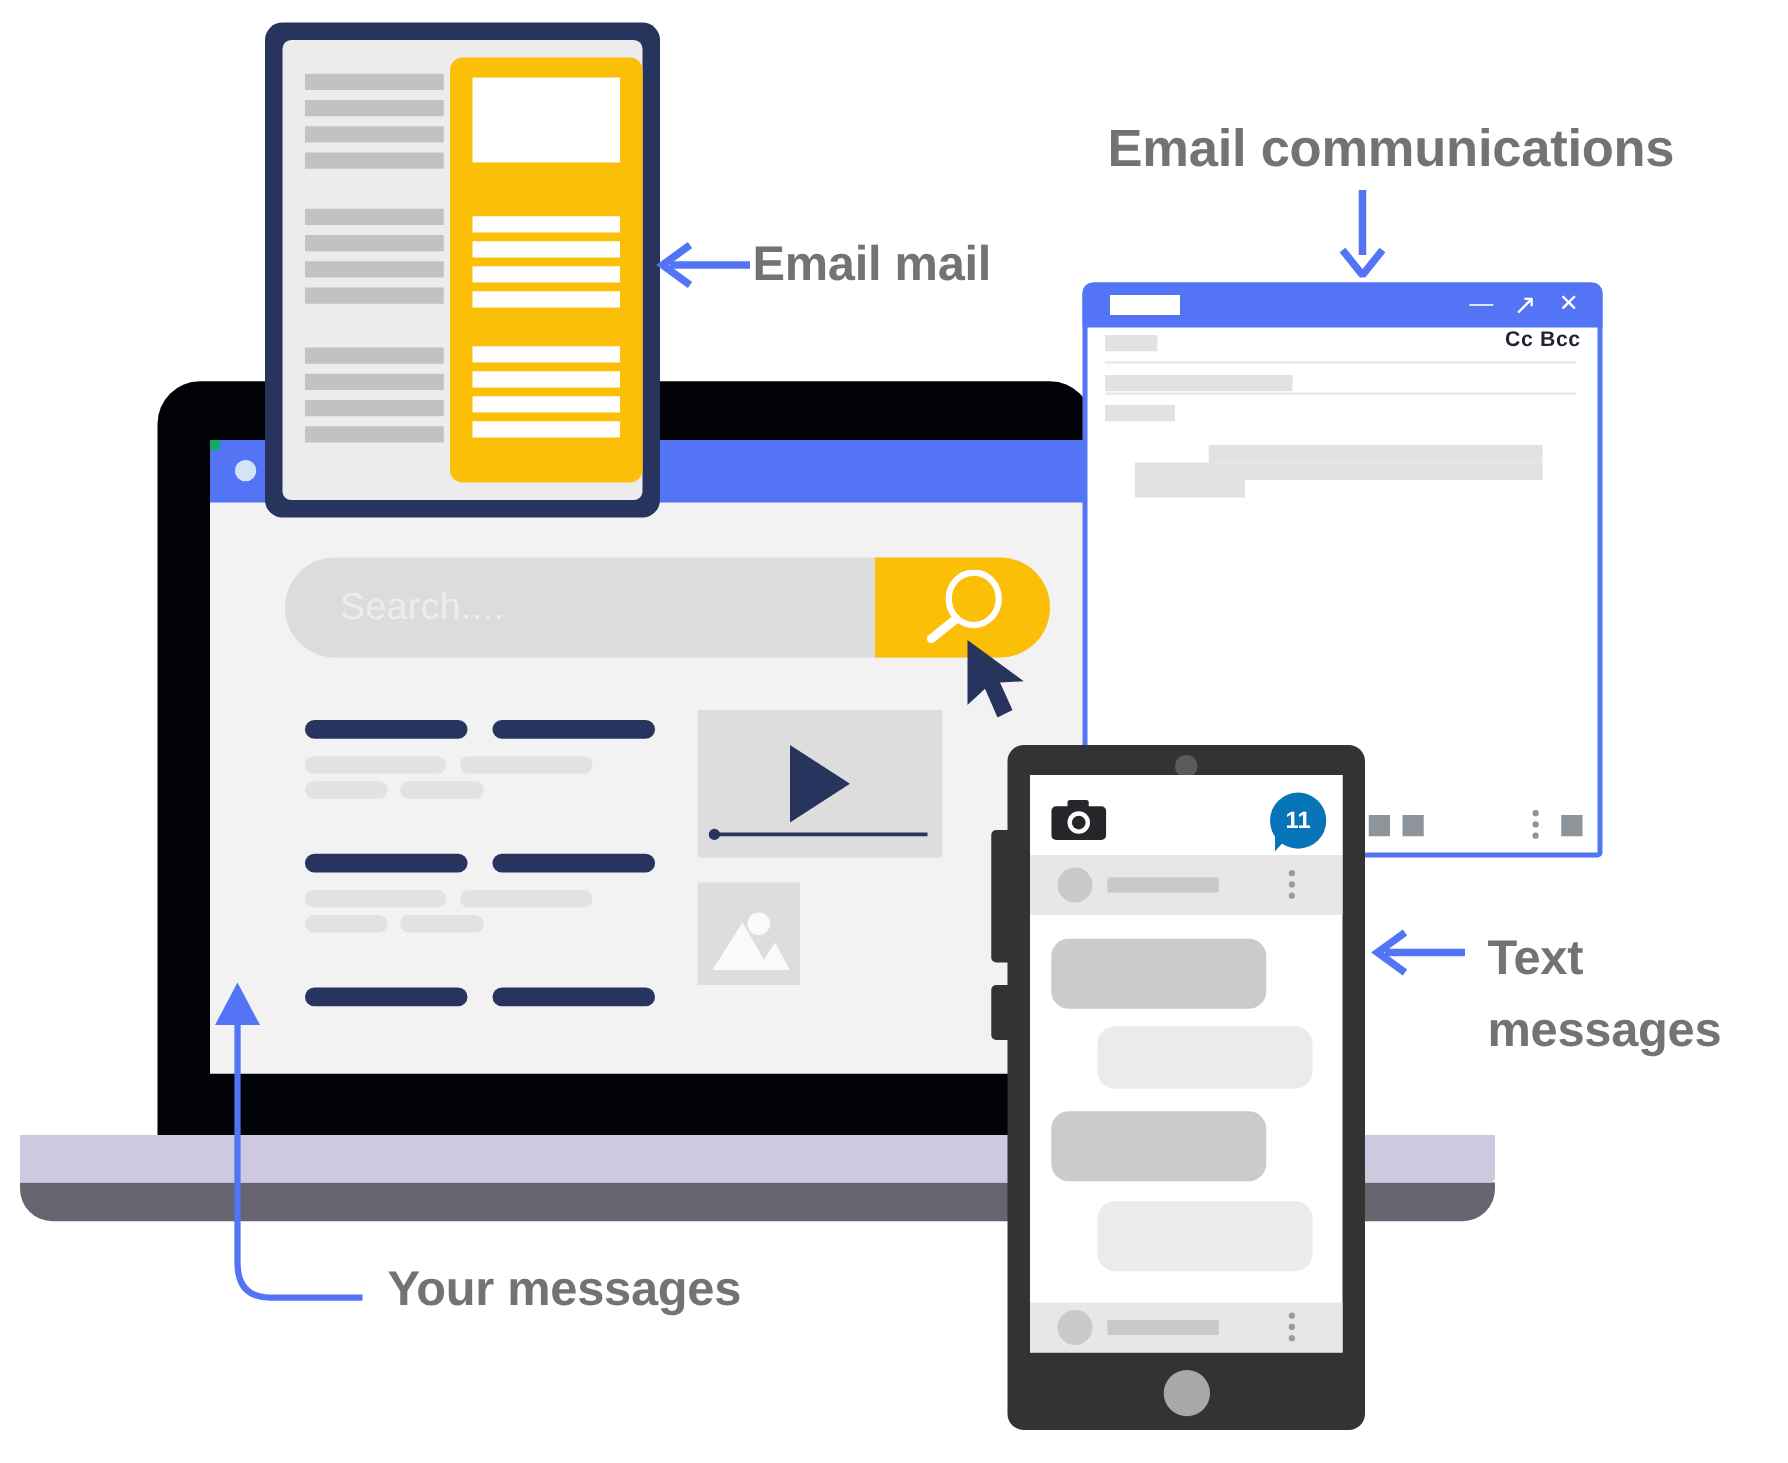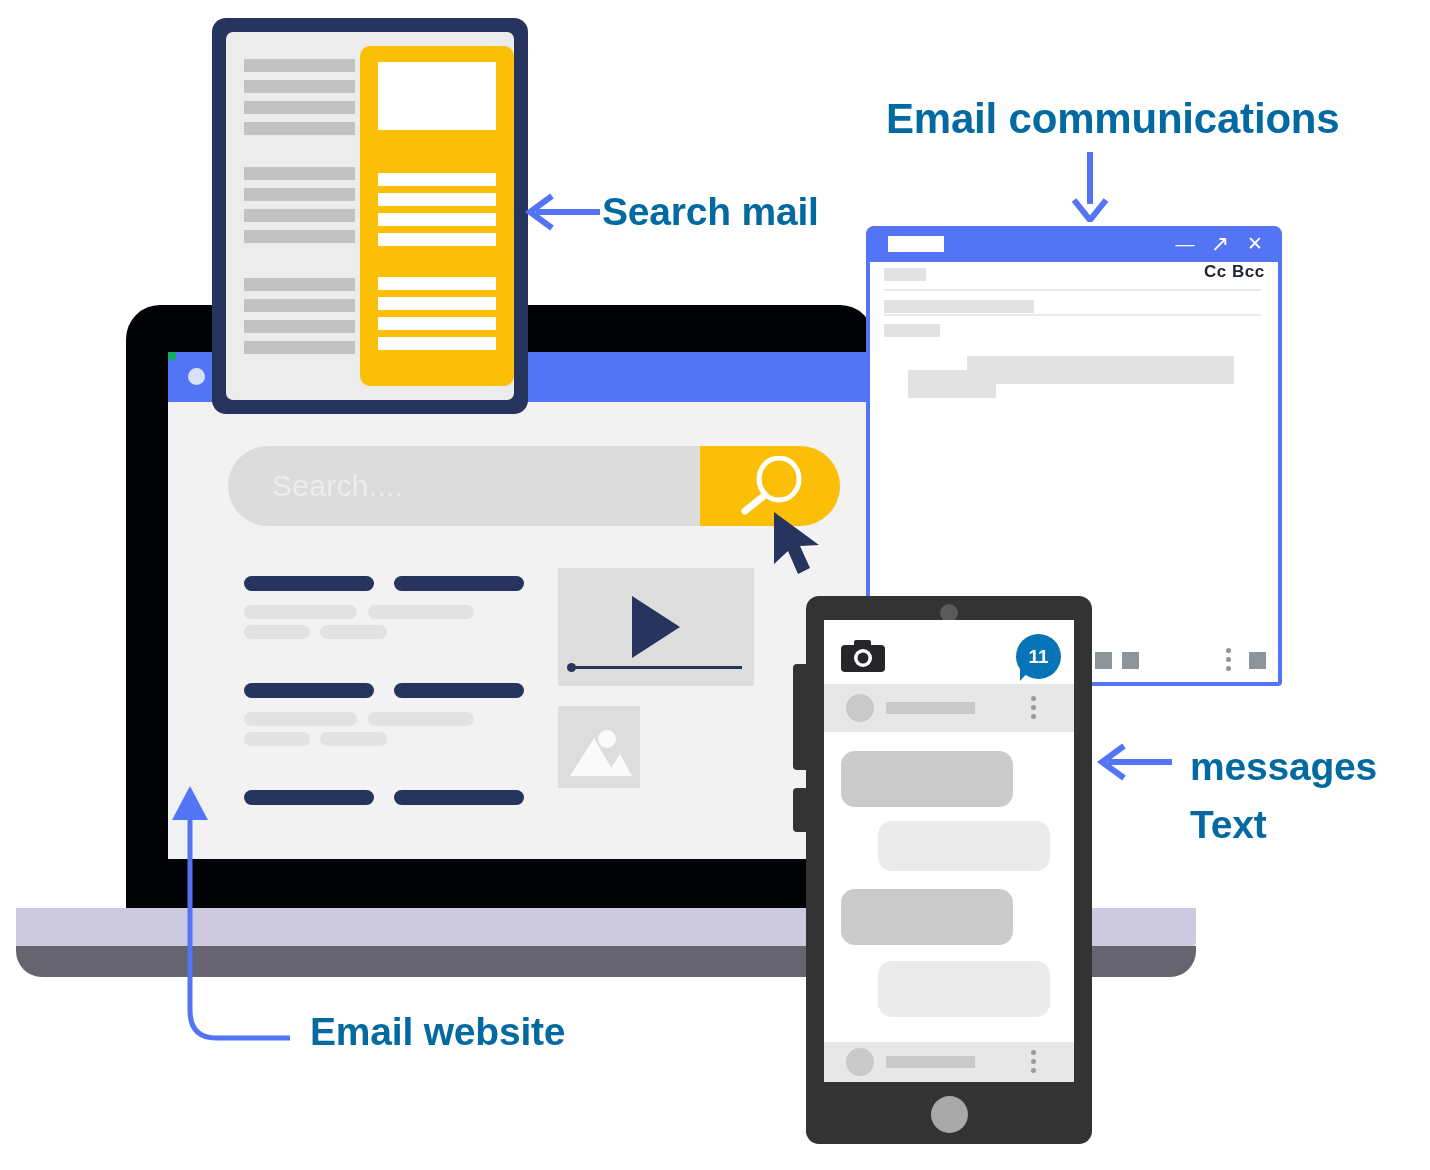--- a/index.html
+++ b/index.html
@@ -96,21 +96,21 @@
   .contact-row{position:absolute;left:824px;width:250px;height:48px;background:#e7e7e7;}
   .c-av{position:absolute;left:22px;top:10px;width:28px;height:28px;border-radius:50%;
       background:#c9c9c9;}
   .c-nm{position:absolute;left:62px;top:18px;width:89px;height:12px;background:#c9c9c9;}
   .c-dots{position:absolute;left:207px;top:12px;width:5px;height:24px;}
   .c-dots i{display:block;width:5px;height:5px;border-radius:50%;background:#9b9b9b;
       margin-bottom:4px;}
   .bub{position:absolute;border-radius:14px;}
 
   
-  .anno{position:absolute;color:#0369a1;font-weight:bold;letter-spacing:-.2px;}
+  .anno{position:absolute;color:#737373;font-weight:bold;letter-spacing:-.2px;}
   #lbl-email{left:886px;top:95px;font-size:42px;}
   #lbl-direct{left:602px;top:190px;font-size:39px;}
   #lbl-text{left:1190px;top:738px;font-size:39px;line-height:58px;}
   #lbl-web{left:310px;top:1010px;font-size:39px;}
 </style>
 </head>
 <body>
 
 <div class="stage">
 
@@ -283,34 +283,34 @@
   </div>
 
   <div class="abs" id="phone-home"></div>
 
   <div class="anno" id="lbl-email">Email communications</div>
   <svg class="abs" style="left:1060px;top:152px;width:60px;height:70px;">
     <line x1="30" y1="0" x2="30" y2="52" stroke="#5274f5" stroke-width="6"></line>
     <path d="M14 48 L30 68 L46 48" fill="none" stroke="#5274f5" stroke-width="6"></path>
   </svg>
 
-  <div class="anno" id="lbl-direct">Search mail</div>
+  <div class="anno" id="lbl-direct">Email mail</div>
   <svg class="abs" style="left:524px;top:190px;width:76px;height:44px;">
     <line x1="76" y1="22" x2="12" y2="22" stroke="#5274f5" stroke-width="6"></line>
     <path d="M28 6 L6 22 L28 38" fill="none" stroke="#5274f5" stroke-width="6"></path>
   </svg>
 
   <div class="anno" id="lbl-text">
+    <div>Text</div>
     <div>messages</div>
-    <div>Text</div>
   </div>
   <svg class="abs" style="left:1096px;top:740px;width:76px;height:44px;">
     <line x1="76" y1="22" x2="12" y2="22" stroke="#5274f5" stroke-width="6"></line>
     <path d="M28 6 L6 22 L28 38" fill="none" stroke="#5274f5" stroke-width="6"></path>
   </svg>
 
-  <div class="anno" id="lbl-web">Email website</div>
+  <div class="anno" id="lbl-web">Your messages</div>
   <svg class="abs" style="left:160px;top:770px;width:160px;height:280px;">
     <path d="M130 268 L56 268 Q30 268 30 240 L30 34" fill="none" stroke="#5274f5" stroke-width="5"></path>
     <path d="M12 50 L30 16 L48 50 Z" fill="#5274f5"></path>
   </svg>
 
 </div>
 
 </body></html>

